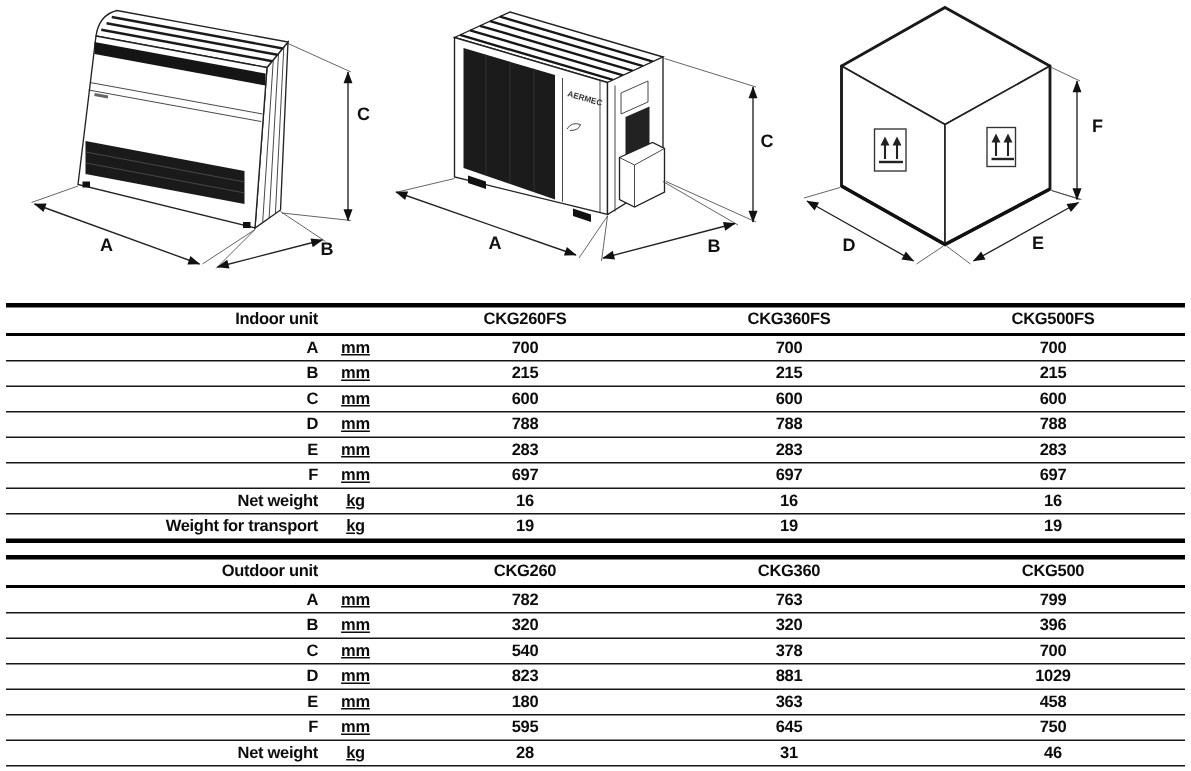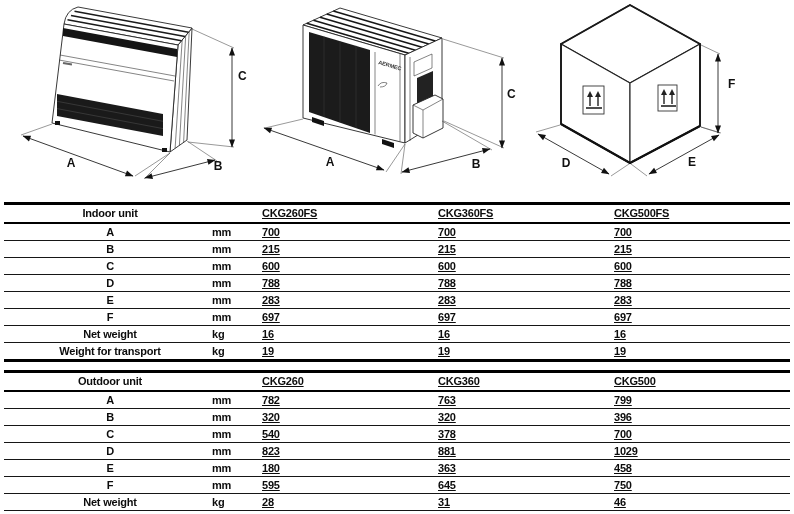--- a/index.html
+++ b/index.html
@@ -22,23 +22,23 @@
   table{border-collapse:collapse;width:786px;table-layout:fixed;
         border-top:3px solid #000;border-bottom:3px solid #000;}
   #table-1{margin-top:8px;}
   thead tr{border-bottom:2px solid #000;}
   tbody tr{border-top:1px solid #161616;}
   tbody tr:first-child{border-top:none;}
   th,td{font-size:11px;line-height:13px;color:#0c0c0c;letter-spacing:-0.2px;
         padding:1.5px 0;white-space:nowrap;overflow:hidden;}
   th{font-weight:bold;padding:2px 0;}
   td{font-weight:bold;}
-  .c-label{width:204px;text-align:center;padding-left:4px;}
-  .c-unit{width:50px;}
-  .c-val{text-align:left;text-decoration:underline;}
+  .c-label{width:204px;text-align:right;padding-left:4px;}
+  .c-unit{width:50px;text-align:center;text-decoration:underline;}
+  .c-val{text-align:center;}
 </style>
 </head>
 <body>
 
 <div class="sheet">
 
   <div class="diagrams">
 
     <svg id="d-indoor" width="250" height="198" viewBox="0 0 250 198">
       <defs>

